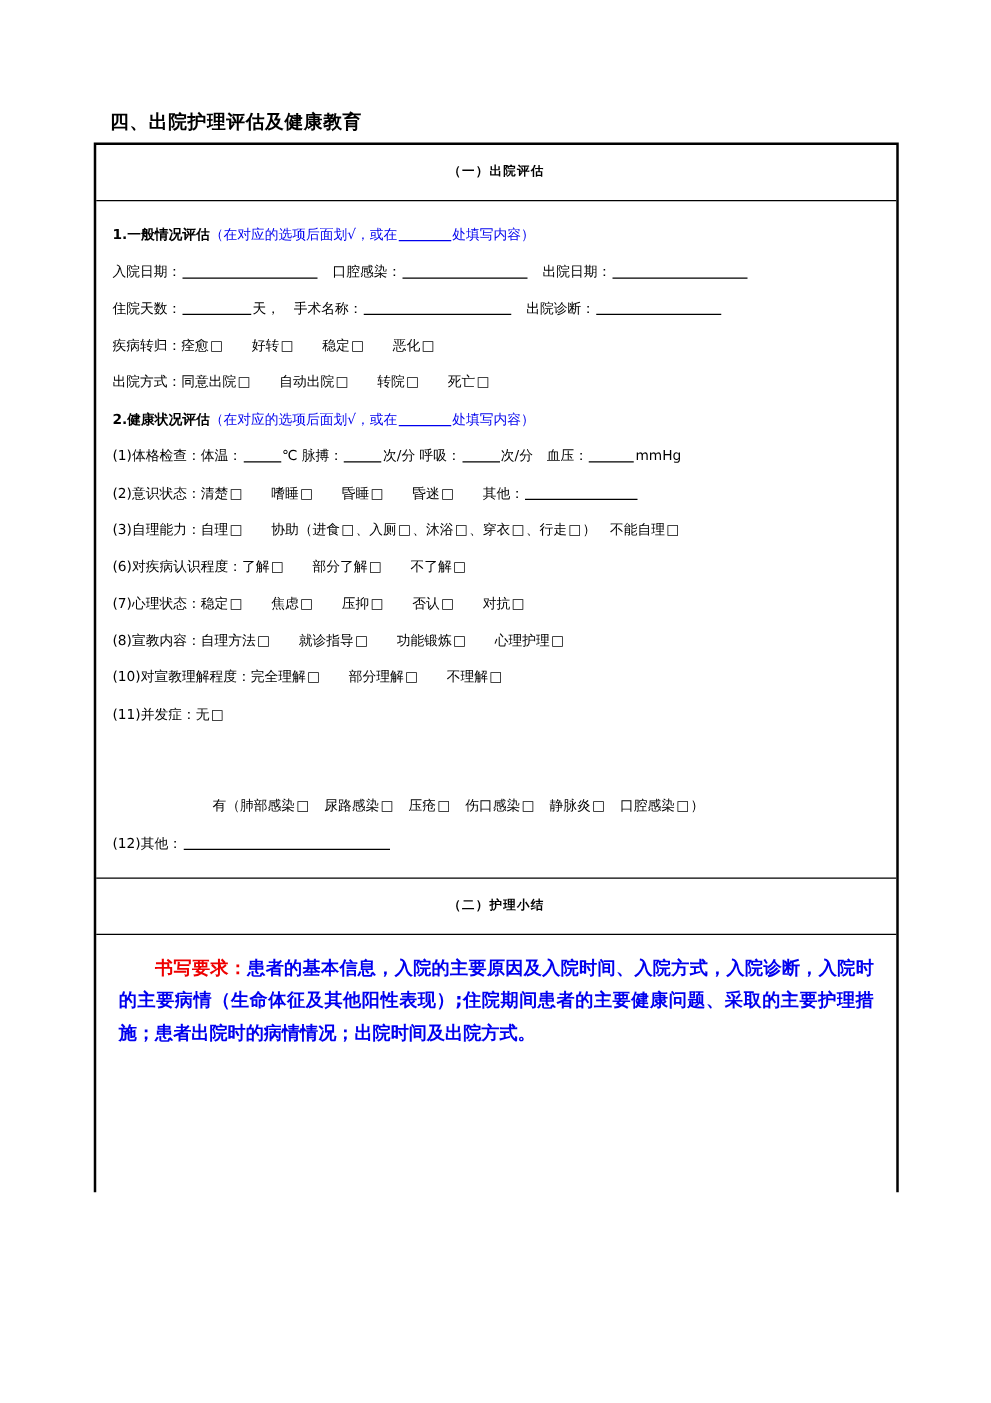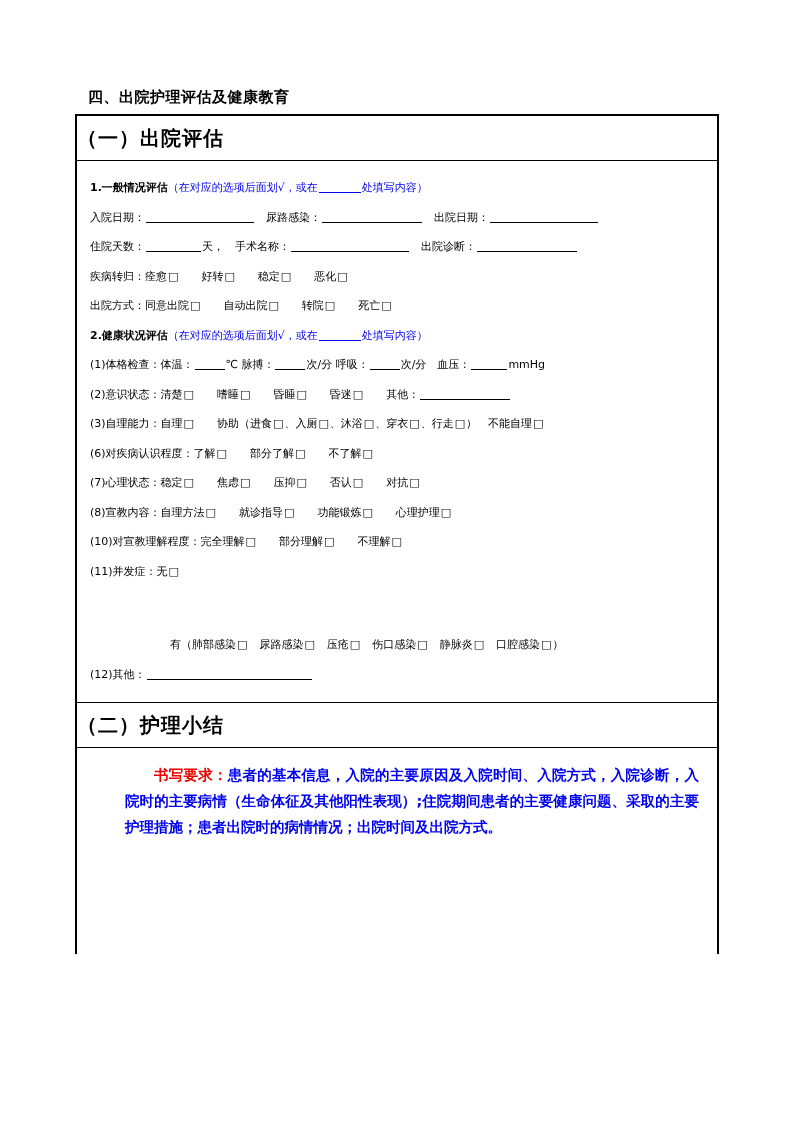--- a/index.html
+++ b/index.html
@@ -24,22 +24,23 @@
   .form-table {
     position: absolute;
     left: 75px;
     top: 114px;
     width: 644px;
     border: 2px solid var(--border, #000);
     background: var(--bg, #fff);
   }
   .form-table > div + div { border-top: 1px solid var(--border, #000); }
   .section-header {
+    text-align: center;
     font-weight: bold;
-    font-size: 20px;
+    font-size: 10px;
     line-height: 20px;
     padding: 12px 0;
     letter-spacing: 1px;
   }
   .section-body {
     padding: 12px 13px 13px 13px;
     font-size: 11px;
     overflow: hidden;
   }
   .form-line {
@@ -60,21 +61,20 @@
   .summary-body {
     min-height: 232px;
     padding: 14px 18px;
     font-size: 14.5px;
   }
   .summary-paragraph {
     text-indent: 2em;
     line-height: 26px;
     font-weight: bold;
     text-align: justify;
-    margin-left: 30px;
   }
   .req-label { color: var(--red, #ee0000); }
   .req-text { color: var(--blue, #0000ee); }
   .page-number {
     position: absolute;
     left: 0;
     right: 0;
     top: 1028px;
     text-align: center;
     font-size: 13px;
@@ -86,21 +86,21 @@
 <div class="page">
 
   <div class="doc-title">四、出院护理评估及健康教育</div>
 
   <div class="form-table">
 
     <div class="section-header">（一）出院评估</div>
 
     <div class="section-body">
         <div class="form-line"><span class="bold">1.一般情况评估</span><span class="blue">（在对应的选项后面划√，或在</span><span class="blank blue" style="width: 42px;"></span><span class="blue">处填写内容）</span></div>
-        <div class="form-line"><span>入院日期：</span><span class="blank" style="width: 108px;"></span><span>　尿路感染：</span><span class="blank" style="width: 100px;"></span><span>　出院日期：</span><span class="blank" style="width: 108px;"></span></div>
+        <div class="form-line"><span>入院日期：</span><span class="blank" style="width: 108px;"></span><span>　口腔感染：</span><span class="blank" style="width: 100px;"></span><span>　出院日期：</span><span class="blank" style="width: 108px;"></span></div>
         <div class="form-line"><span>住院天数：</span><span class="blank" style="width: 55px;"></span><span>天，　手术名称：</span><span class="blank" style="width: 118px;"></span><span>　出院诊断：</span><span class="blank" style="width: 100px;"></span></div>
         <div class="form-line"><span>疾病转归：痊愈</span><span class="checkbox">□</span><span>　　好转</span><span class="checkbox">□</span><span>　　稳定</span><span class="checkbox">□</span><span>　　恶化</span><span class="checkbox">□</span></div>
         <div class="form-line"><span>出院方式：同意出院</span><span class="checkbox">□</span><span>　　自动出院</span><span class="checkbox">□</span><span>　　转院</span><span class="checkbox">□</span><span>　　死亡</span><span class="checkbox">□</span></div>
         <div class="form-line"><span class="bold">2.健康状况评估</span><span class="blue">（在对应的选项后面划√，或在</span><span class="blank blue" style="width: 42px;"></span><span class="blue">处填写内容）</span></div>
         <div class="form-line"><span>(1)体格检查：体温：</span><span class="blank" style="width: 30px;"></span><span>℃ 脉搏：</span><span class="blank" style="width: 30px;"></span><span>次/分 呼吸：</span><span class="blank" style="width: 30px;"></span><span>次/分　血压：</span><span class="blank" style="width: 36px;"></span><span>mmHg</span></div>
         <div class="form-line"><span>(2)意识状态：清楚</span><span class="checkbox">□</span><span>　　嗜睡</span><span class="checkbox">□</span><span>　　昏睡</span><span class="checkbox">□</span><span>　　昏迷</span><span class="checkbox">□</span><span>　　其他：</span><span class="blank" style="width: 90px;"></span></div>
         <div class="form-line"><span>(3)自理能力：自理</span><span class="checkbox">□</span><span>　　协助（进食</span><span class="checkbox">□</span><span>、入厕</span><span class="checkbox">□</span><span>、沐浴</span><span class="checkbox">□</span><span>、穿衣</span><span class="checkbox">□</span><span>、行走</span><span class="checkbox">□</span><span>）　不能自理</span><span class="checkbox">□</span></div>
         <div class="form-line"><span>(6)对疾病认识程度：了解</span><span class="checkbox">□</span><span>　　部分了解</span><span class="checkbox">□</span><span>　　不了解</span><span class="checkbox">□</span></div>
         <div class="form-line"><span>(7)心理状态：稳定</span><span class="checkbox">□</span><span>　　焦虑</span><span class="checkbox">□</span><span>　　压抑</span><span class="checkbox">□</span><span>　　否认</span><span class="checkbox">□</span><span>　　对抗</span><span class="checkbox">□</span></div>
         <div class="form-line"><span>(8)宣教内容：自理方法</span><span class="checkbox">□</span><span>　　就诊指导</span><span class="checkbox">□</span><span>　　功能锻炼</span><span class="checkbox">□</span><span>　　心理护理</span><span class="checkbox">□</span></div>

